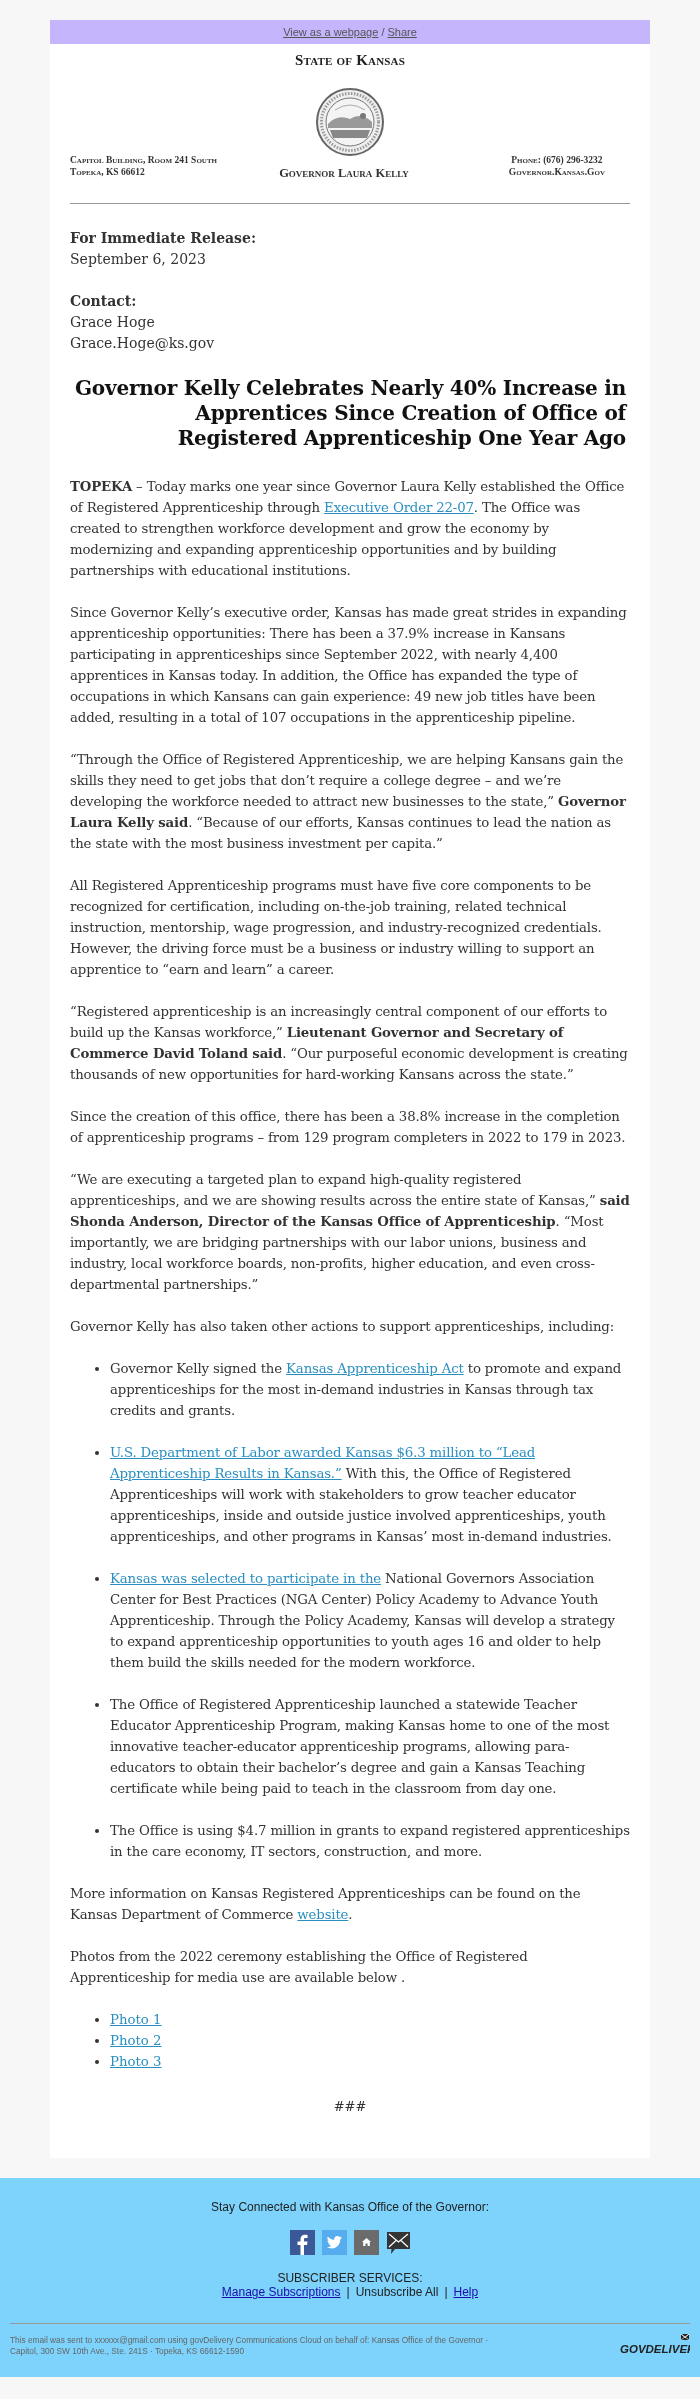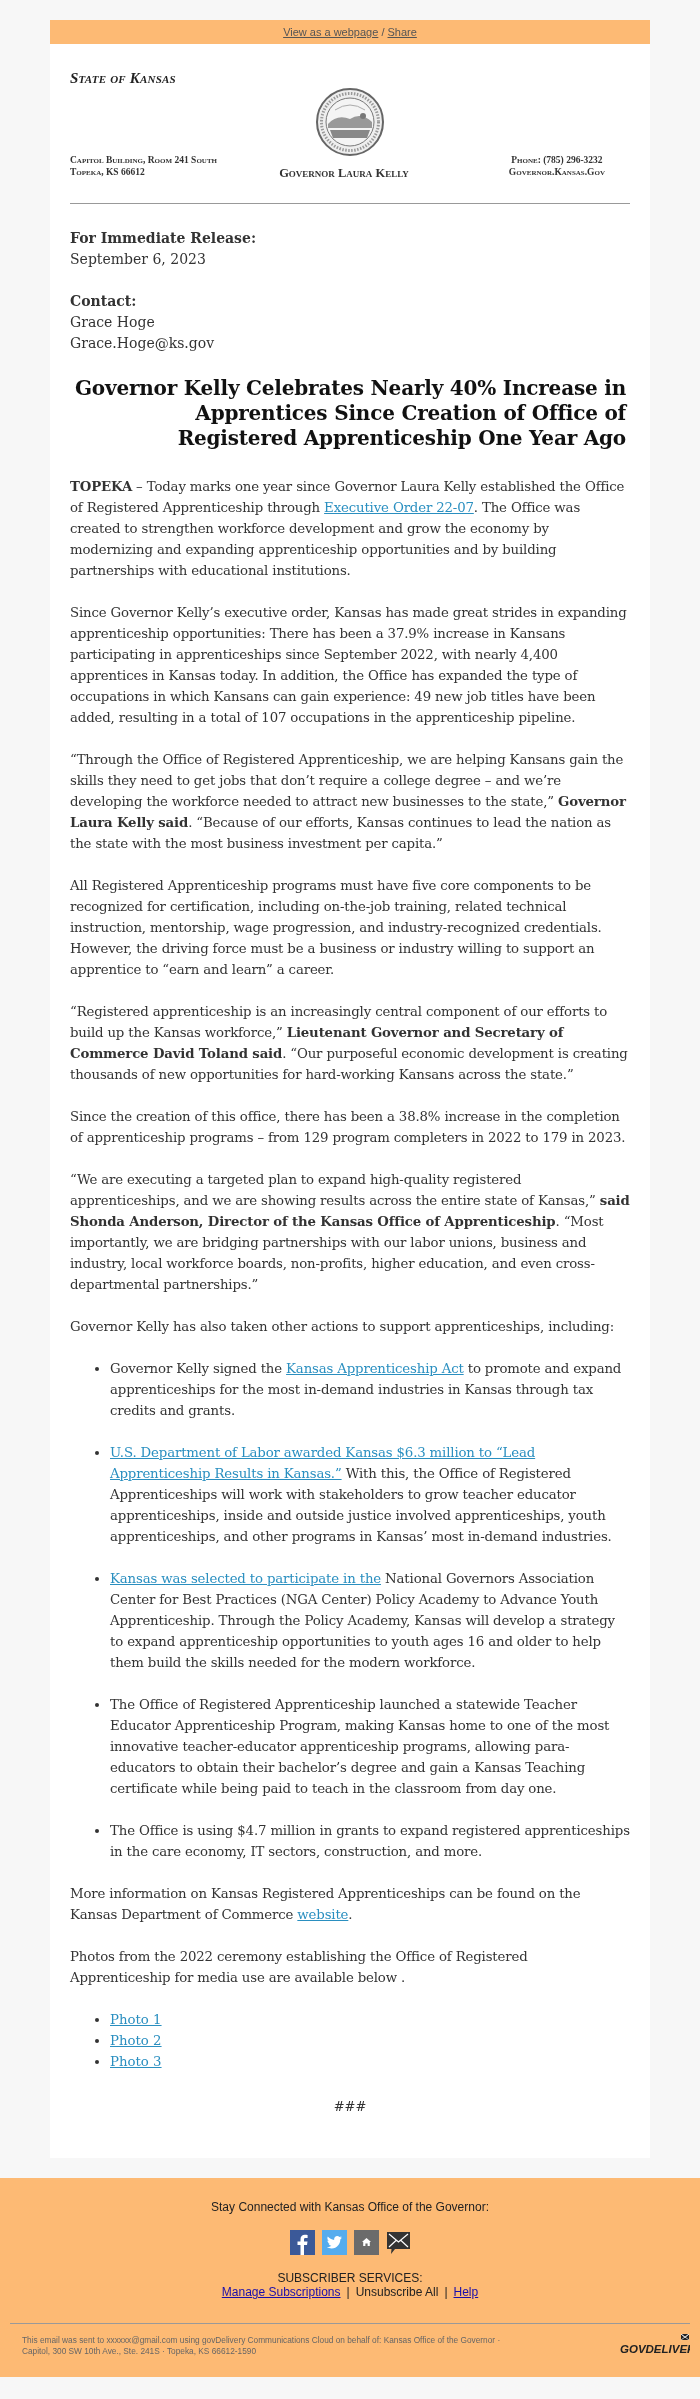--- a/index.html
+++ b/index.html
@@ -1,30 +1,30 @@
 <!DOCTYPE html>
 <html><head>
 <meta charset="utf-8">
 <style>
   * { box-sizing: border-box; margin: 0; padding: 0; }
   html, body { width: 700px; background: #f7f7f7; }
   body { font-family: "DejaVu Serif", "Liberation Serif", serif; color: #333; }
   a { color: #2a8fc0; text-decoration: underline; }
 
-  .topbar { margin: 20px 50px 0 50px; height: 24px; background: #fdba74;
+  .topbar { margin: 20px 50px 0 50px; height: 24px; background: #c4b5fd;
     text-align: center; font-family: "Liberation Sans", sans-serif; font-size: 11px;
     line-height: 24px; color: #555; }
   .topbar a { color: #555; }
 
   .card { margin: 0 50px; background: #fff; padding: 0 20px 44px 20px; }
 
   .letterhead { position: relative; height: 160px; border-bottom: 1px solid #999; }
-  .lh-title { position: absolute; top: 26px; left: 0; right: 0; text-align: left;
+  .lh-title { position: absolute; top: 8px; left: 0; right: 0; text-align: center;
     font-family: "Liberation Serif", serif; font-weight: bold; font-size: 15px;
-    font-variant: small-caps; color: #222; letter-spacing: 0.2px; font-style: italic; }
+    font-variant: small-caps; color: #222; letter-spacing: 0.2px; }
   .lh-left { position: absolute; left: 0; top: 110px; font-family: "Liberation Serif", serif;
     font-weight: bold; font-size: 9.5px; font-variant: small-caps; color: #333; line-height: 12px; }
   .lh-right { position: absolute; right: 25px; top: 110px; font-family: "Liberation Serif", serif;
     font-weight: bold; font-size: 9.5px; font-variant: small-caps; color: #333; line-height: 12px; text-align: center; }
   .seal { position: absolute; left: 50%; top: 42px; width: 70px; height: 72px; margin-left: -35px; }
   .lh-gov { position: absolute; top: 160px; left: 0; right: 12px; text-align: center;
     font-family: "Liberation Serif", serif; font-weight: bold; font-size: 12.5px;
     font-variant: small-caps; color: #333; margin-top: -38px; }
 
   .meta { margin-top: 24px; font-size: 14px; line-height: 21px; color: #333; }
@@ -41,29 +41,29 @@
   ul.actions { margin: 21px 0 0 0; padding-left: 40px; list-style: disc; }
   ul.actions li { font-size: 13.3px; line-height: 21px; margin-bottom: 21px; color: #333; letter-spacing: -0.15px; }
   ul.actions li:last-child { margin-bottom: 13px; }
 
   ul.photos { margin: 21px 0 0 0; padding-left: 40px; list-style: disc; }
   ul.photos li { font-size: 13.3px; line-height: 21px; }
 
   .end { text-align: center; font-size: 13px; margin-top: 27px; color: #333; }
 
   .grayband { height: 20px; background: #f7f7f7; }
-  .footer { background: #fdba74; padding-top: 22px; text-align: center; font-family: "Liberation Sans", sans-serif; }
+  .footer { background: #7dd3fc; padding-top: 22px; text-align: center; font-family: "Liberation Sans", sans-serif; }
   .stay { font-size: 12px; color: #222; }
   .social { margin-top: 16px; display: flex; justify-content: center; gap: 7px; }
   .social span { display: inline-block; width: 25px; height: 25px; }
   .subs { margin-top: 16px; font-size: 12px; color: #222; line-height: 14px; }
   .subs a { color: #1a0dab; }
   .subs .sep { margin: 0 6px; }
   .hr2 { margin: 24px 10px 0 10px; border-top: 1px solid #999; }
-  .legal { position: relative; text-align: left; padding: 11px 10px 20px 22px; font-size: 8.3px; color: #666; line-height: 11px; }
+  .legal { position: relative; text-align: left; padding: 11px 10px 20px 10px; font-size: 8.3px; color: #666; line-height: 11px; }
   .gd { position: absolute; right: 10px; top: 10px; width: 70px; height: 22px; }
 </style>
 </head>
 <body>
 
 <div class="topbar">
   <a href="#">View as a webpage</a><span> / </span><a href="#">Share</a>
 </div>
 
 <div class="card">
@@ -76,21 +76,21 @@
     <svg class="seal" viewBox="0 0 70 72">
       <circle cx="35" cy="36" r="33" fill="#eee" stroke="#666" stroke-width="2"></circle>
       <circle cx="35" cy="36" r="24" fill="#f4f4f4" stroke="#777" stroke-width="1"></circle>
       <circle cx="35" cy="36" r="28.5" fill="none" stroke="#999" stroke-width="3" stroke-dasharray="1.5 1.5"></circle>
       <path d="M13 38 Q22 28 35 33 Q46 26 57 36 L57 42 L13 42 Z" fill="#999"></path>
       <path d="M15 44 L55 44 L52 52 L18 52 Z" fill="#888"></path>
       <circle cx="48" cy="30" r="3" fill="#777"></circle>
       <path d="M20 24 Q35 14 50 24" stroke="#aaa" fill="none" stroke-width="1"></path>
     </svg>
     <div class="lh-right">
-      <div>Phone: (785) 296-3232</div>
+      <div>Phone: (676) 296-3232</div>
       <div>Governor.Kansas.Gov</div>
     </div>
     <div class="lh-gov">Governor Laura Kelly</div>
   </div>
 
   <div class="meta">
     <div class="block">
       <div class="lbl">For Immediate Release:</div>
       <div>September 6, 2023</div>
     </div>

